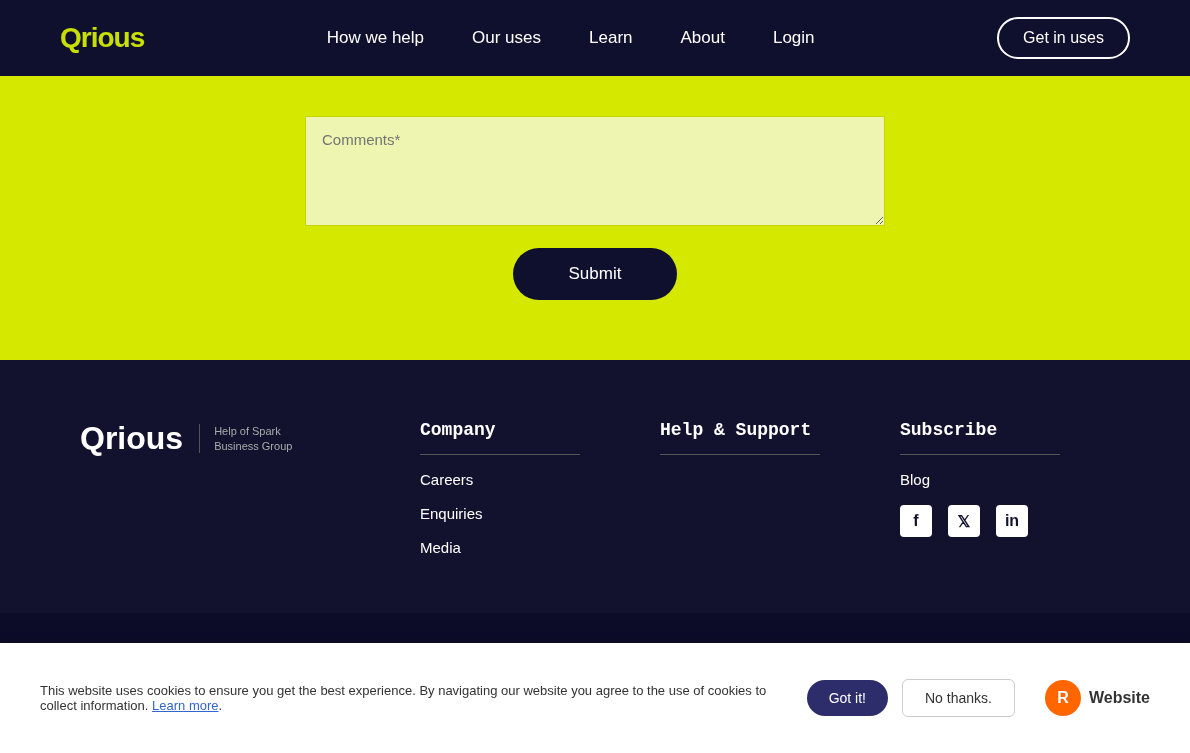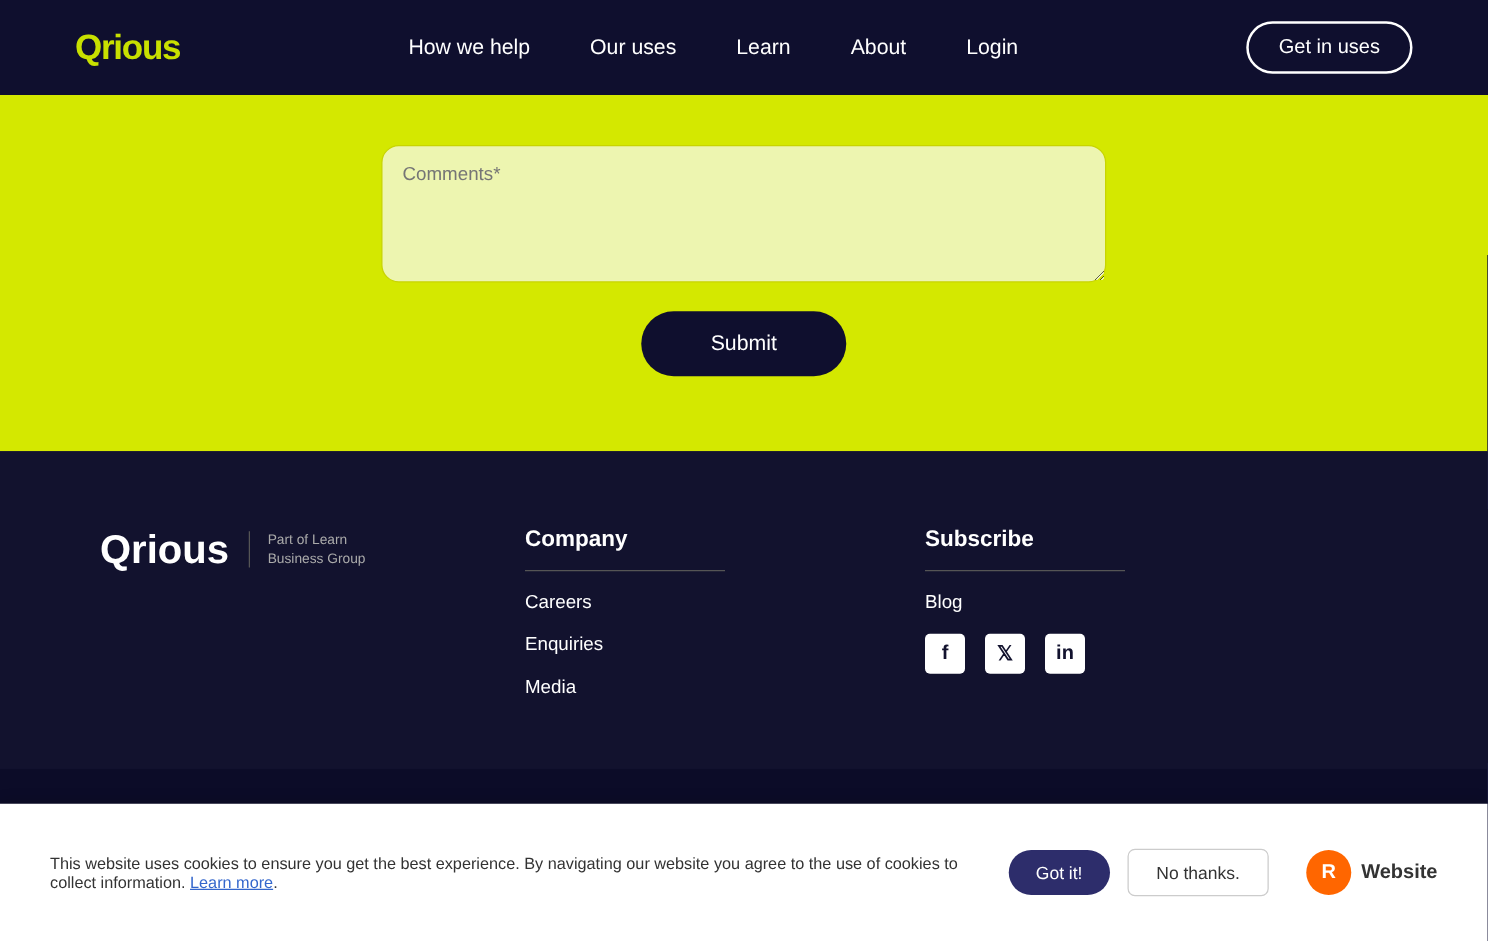--- a/index.html
+++ b/index.html
@@ -58,21 +58,21 @@
     }
     .form-area {
       width: 580px;
       margin: 40px auto 0;
     }
     .comments-textarea {
       width: 100%;
       height: 110px;
       background: #edf5b0;
       border: 1px solid #c8d400;
-      border-radius: 14px;
+      border-radius: 0;
       padding: 14px 16px;
       font-size: 15px;
       color: #555;
       resize: vertical;
       font-family: Arial, sans-serif;
     }
     .submit-btn {
       display: block;
       margin: 18px auto 0;
       background: #0f0f2e;
@@ -122,20 +122,21 @@
       flex: 1;
     }
     .footer-col h4 {
       font-size: 18px;
       font-weight: 600;
       color: white;
       margin-bottom: 16px;
       padding-bottom: 14px;
       border-bottom: 1px solid #555;
       min-width: 160px;
+      font-family: Liberation Mono, monospace;
     }
     .footer-col ul {
       list-style: none;
     }
     .footer-col ul li {
       margin-bottom: 16px;
     }
     .footer-col ul li a {
       color: white;
       text-decoration: none;
@@ -259,38 +260,39 @@
     <button class="submit-btn">Submit</button>
   </div>
 </section>
 
 <footer class="footer">
   <div class="footer-inner">
     <div class="footer-brand">
       <div class="footer-brand-logo">
         <span class="logo-text">Qrious</span>
         <div class="logo-spark">
-          <span>Part of Learn</span><br>
+          <span>Help of Spark</span><br>
           <span>Business Group</span>
         </div>
       </div>
     </div>
 
     <div class="footer-columns">
 
       <div class="footer-col">
         <h4>Company</h4>
         <ul>
           <li><a href="#">Careers</a></li>
           <li><a href="#">Enquiries</a></li>
           <li><a href="#">Media</a></li>
         </ul>
       </div>
 
       <div class="footer-col">
+        <h4>Help &amp; Support</h4>
       </div>
 
       <div class="footer-col">
         <h4>Subscribe</h4>
         <ul>
           <li><a href="#">Blog</a></li>
         </ul>
         <div class="social-icons">
           <div class="social-icon">f</div>
           <div class="social-icon">𝕏</div>

